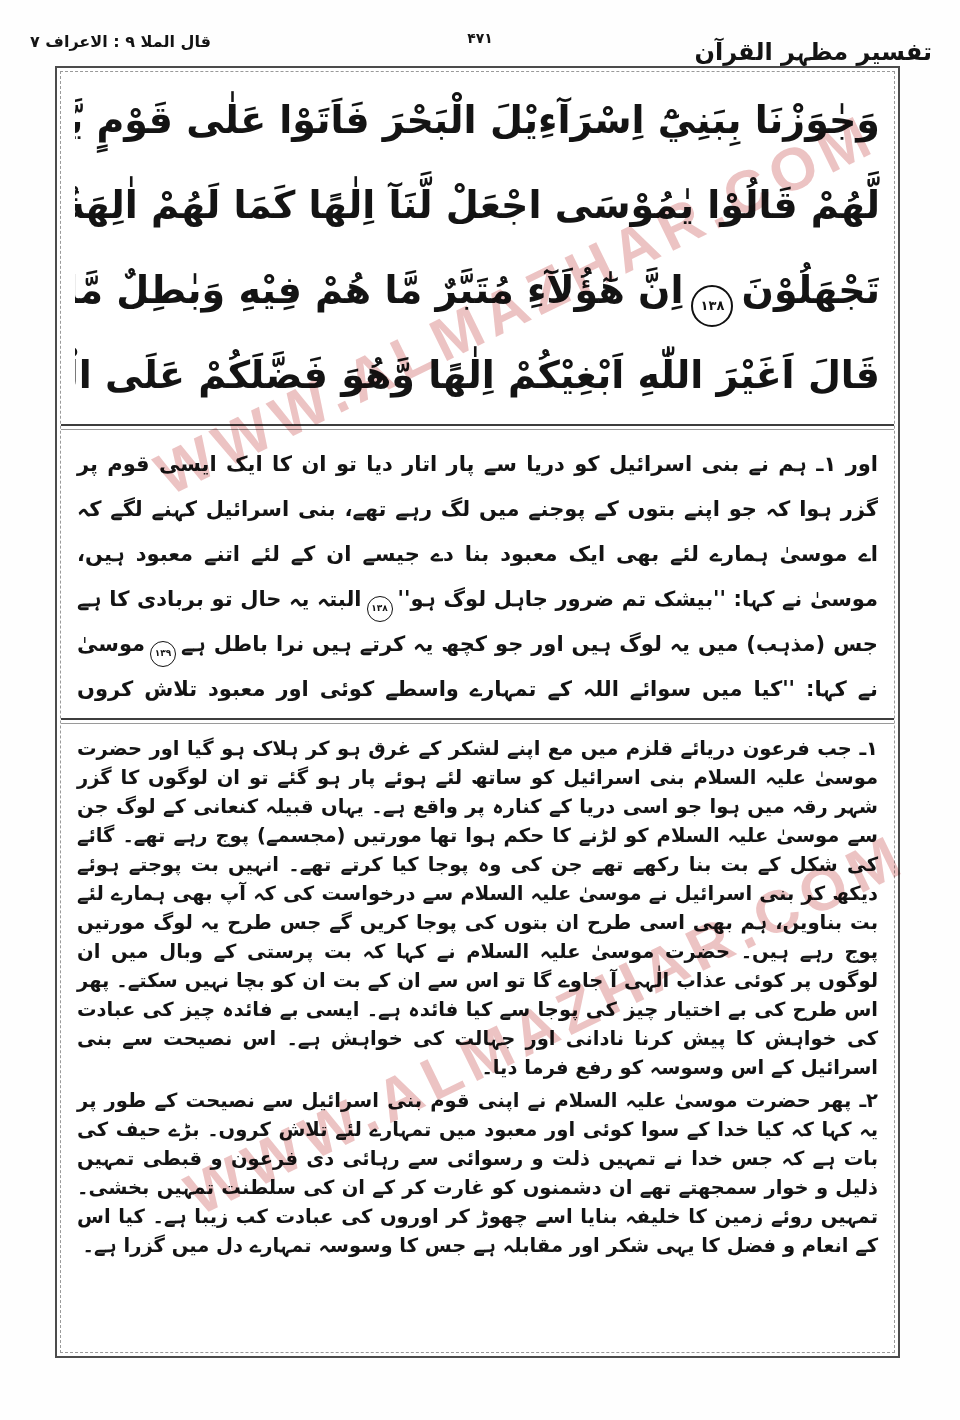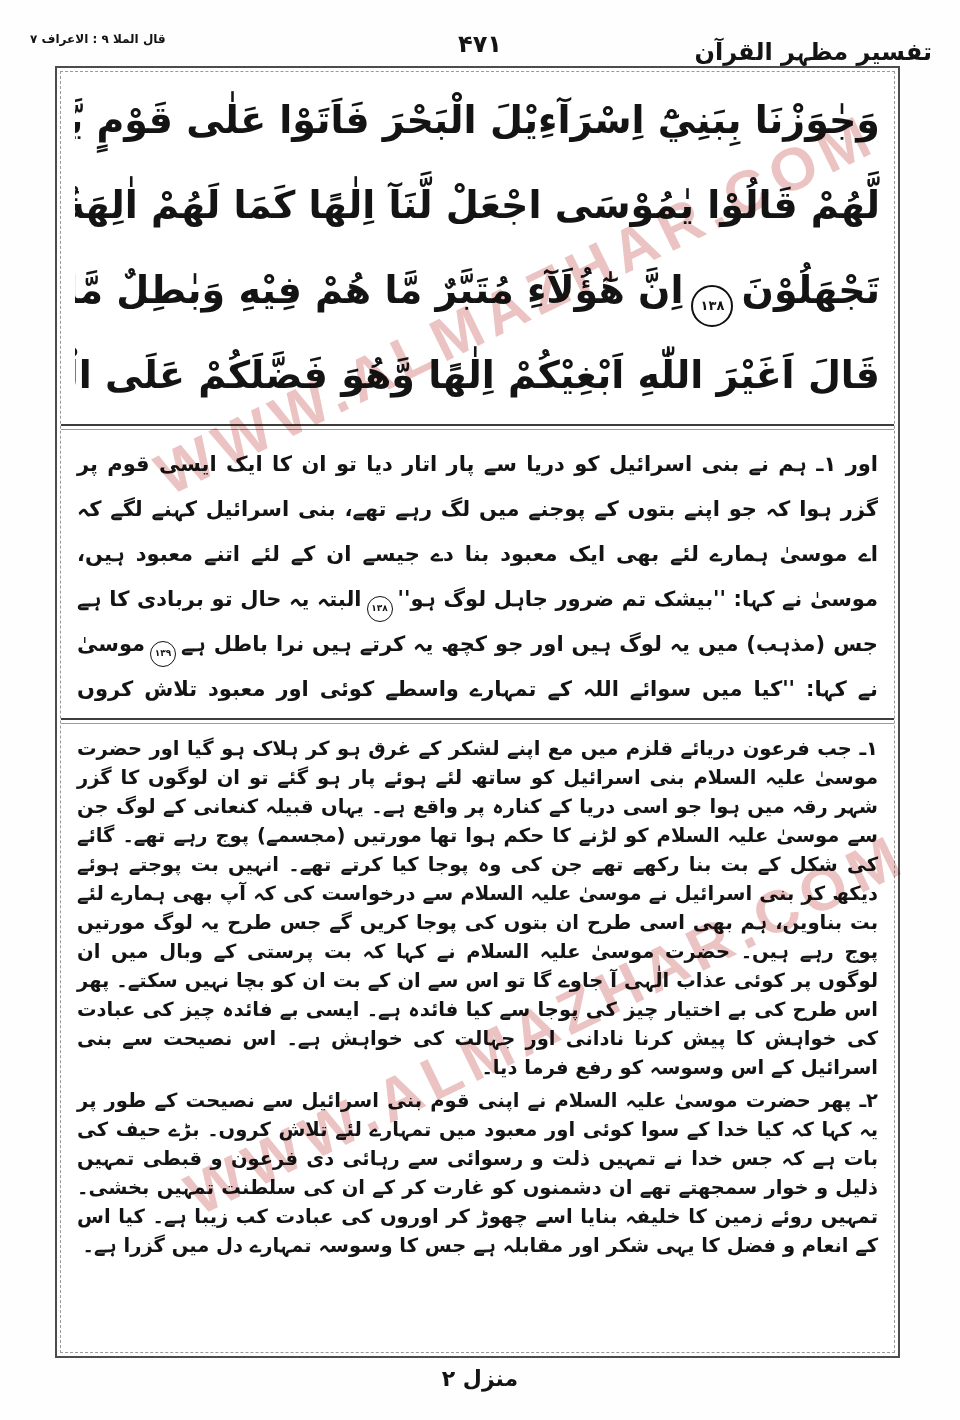--- a/index.html
+++ b/index.html
@@ -2,22 +2,22 @@
 <html lang="ur" dir="rtl"><head>
 <meta charset="utf-8">
 <style>
   html,body{margin:0;padding:0;}
   body{width:960px;height:1420px;background:#f4f4f2;font-family:"DejaVu Sans",sans-serif;overflow:hidden;}
   .page{position:relative;width:960px;height:1420px;background:#fefefe;color:#141414;}
 
   
   .hdr{position:absolute;top:22px;left:0;width:100%;height:42px;}
   .hdr-right{position:absolute;right:28px;top:16px;font-size:24px;font-weight:bold;}
-  .hdr-center{position:absolute;left:0;right:0;top:8px;text-align:center;font-size:24px;font-weight:bold;letter-spacing:2px;}
-  .hdr-left{position:absolute;left:30px;top:10px;font-size:12px;font-weight:bold;direction:rtl;}
+  .hdr-center{position:absolute;left:0;right:0;top:8px;text-align:center;font-size:14px;font-weight:bold;letter-spacing:2px;}
+  .hdr-left{position:absolute;left:30px;top:10px;font-size:16px;font-weight:bold;direction:rtl;}
 
   
   .frame{position:absolute;top:66px;left:55px;width:845px;height:1292px;border:2px solid #4c4c4c;background:#fff;box-sizing:border-box;z-index:1;}
   .frame-inner{position:absolute;inset:3px;border:1px dashed #9a9a9a;box-sizing:border-box;overflow:hidden;}
 
   
   .quran{height:352px;padding:6px 14px 0 14px;box-sizing:border-box;overflow:hidden;direction:rtl;}
   .qline{height:85px;line-height:85px;white-space:nowrap;overflow:hidden;font-size:38px;font-weight:bold;text-align:justify;text-align-last:justify;}
   .qline.qlast{text-align:right;text-align-last:right;}
   .vmed{display:inline-flex;width:38px;height:38px;border:2.5px solid #111;border-radius:50%;align-items:center;justify-content:center;font-size:13px;font-weight:bold;line-height:1;vertical-align:-7px;margin:0 8px;background:#fff;}
@@ -84,15 +84,14 @@
       <div class="sep"></div>
 
       <section class="commentary">
         <p>۱ـ جب فرعون دریائے قلزم میں مع اپنے لشکر کے غرق ہو کر ہلاک ہو گیا اور حضرت موسیٰ علیہ السلام بنی اسرائیل کو ساتھ لئے ہوئے پار ہو گئے تو ان لوگوں کا گزر شہر رقہ میں ہوا جو اسی دریا کے کنارہ پر واقع ہے۔ یہاں قبیلہ کنعانی کے لوگ جن سے موسیٰ علیہ السلام کو لڑنے کا حکم ہوا تھا مورتیں (مجسمے) پوج رہے تھے۔ گائے کی شکل کے بت بنا رکھے تھے جن کی وہ پوجا کیا کرتے تھے۔ انہیں بت پوجتے ہوئے دیکھ کر بنی اسرائیل نے موسیٰ علیہ السلام سے درخواست کی کہ آپ بھی ہمارے لئے بت بناویں، ہم بھی اسی طرح ان بتوں کی پوجا کریں گے جس طرح یہ لوگ مورتیں پوج رہے ہیں۔ حضرت موسیٰ علیہ السلام نے کہا کہ بت پرستی کے وبال میں ان لوگوں پر کوئی عذاب الٰہی آ جاوے گا تو اس سے ان کے بت ان کو بچا نہیں سکتے۔ پھر اس طرح کی بے اختیار چیز کی پوجا سے کیا فائدہ ہے۔ ایسی بے فائدہ چیز کی عبادت کی خواہش کا پیش کرنا نادانی اور جہالت کی خواہش ہے۔ اس نصیحت سے بنی اسرائیل کے اس وسوسہ کو رفع فرما دیا۔</p>
         <p>۲ـ پھر حضرت موسیٰ علیہ السلام نے اپنی قوم بنی اسرائیل سے نصیحت کے طور پر یہ کہا کہ کیا خدا کے سوا کوئی اور معبود میں تمہارے لئے تلاش کروں۔ بڑے حیف کی بات ہے کہ جس خدا نے تمہیں ذلت و رسوائی سے رہائی دی فرعون و قبطی تمہیں ذلیل و خوار سمجھتے تھے ان دشمنوں کو غارت کر کے ان کی سلطنت تمہیں بخشی۔ تمہیں روئے زمین کا خلیفہ بنایا اسے چھوڑ کر اوروں کی عبادت کب زیبا ہے۔ کیا اس کے انعام و فضل کا یہی شکر اور مقابلہ ہے جس کا وسوسہ تمہارے دل میں گزرا ہے۔</p>
       </section>
 
     </div>
   </div>
 
-  <div class="footer">منزل ۲</div>
 
 </div>
 
 </body></html>

